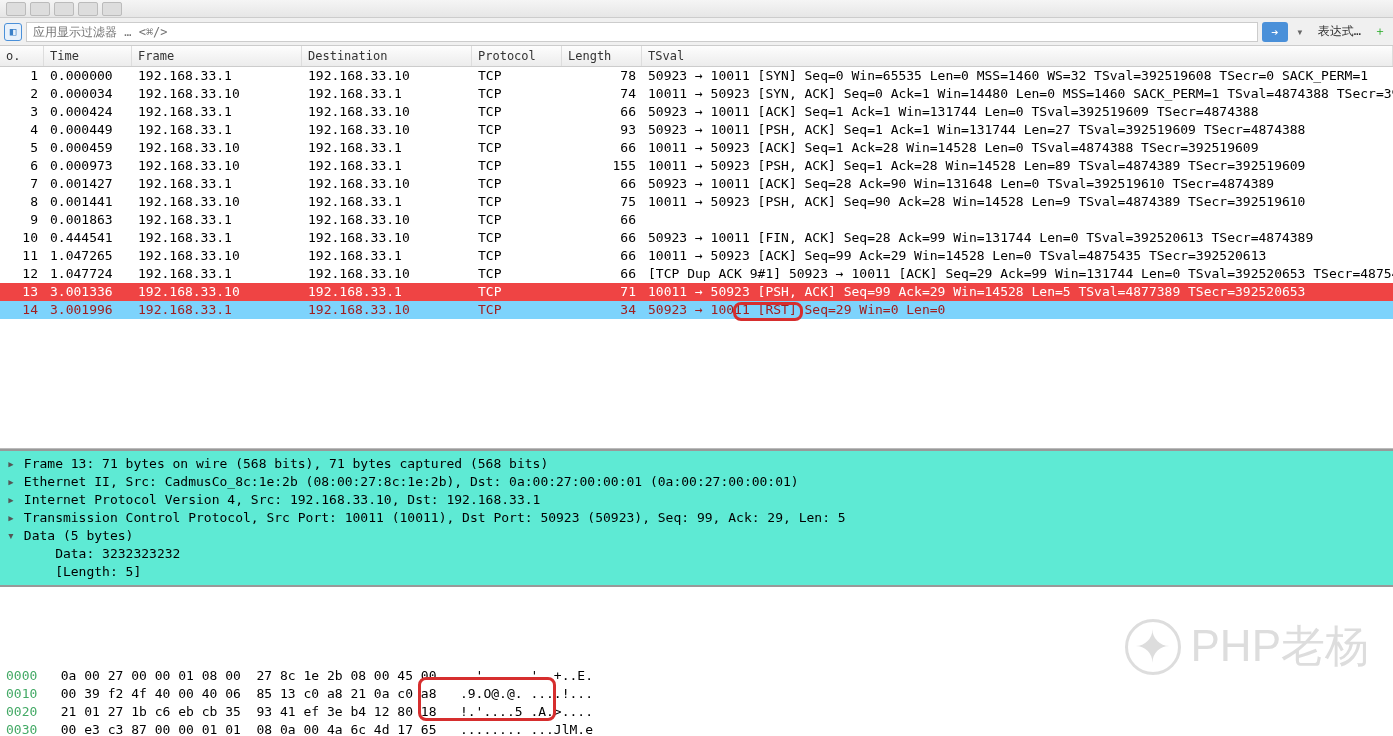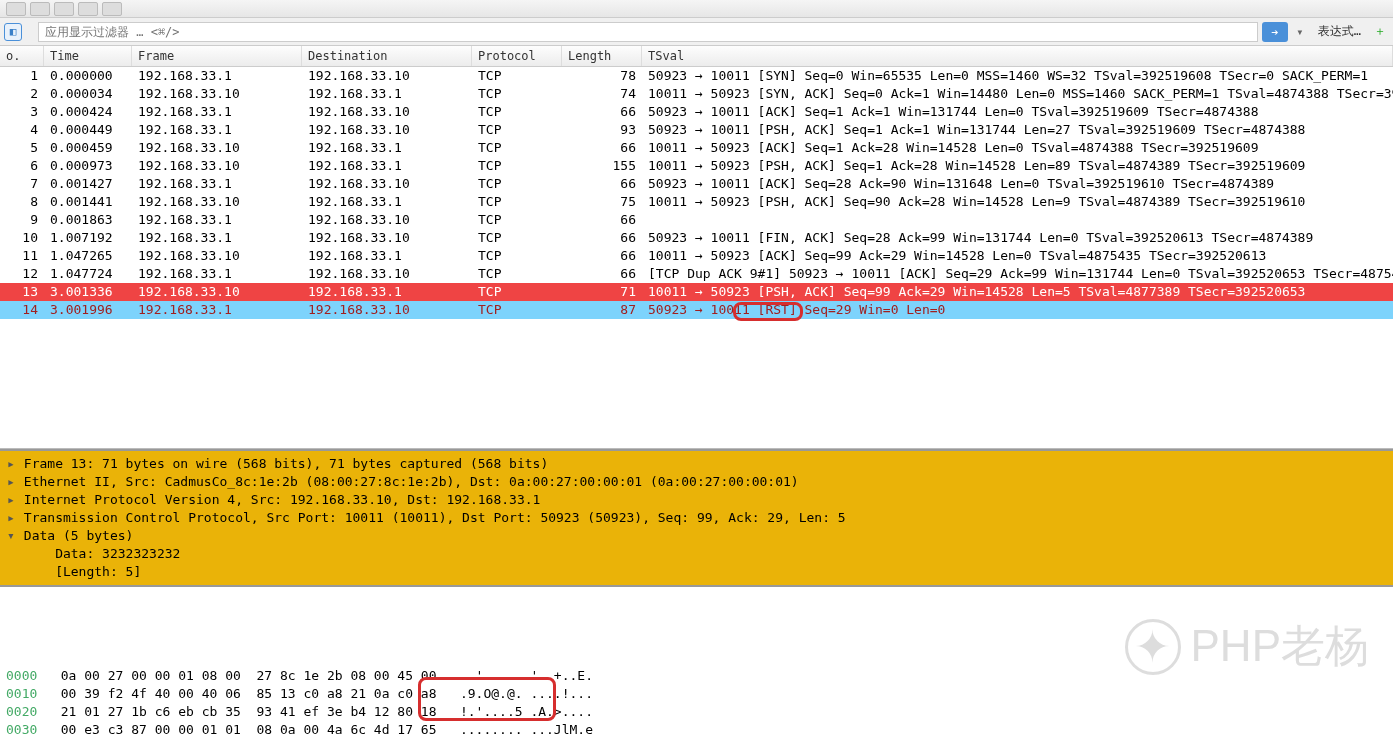--- a/index.html
+++ b/index.html
@@ -44,21 +44,20 @@
   }
   .filter-input {
     flex: 1;
     height: 20px;
     border: 1px solid #ccc;
     background: #fff;
     padding: 0 6px;
     font-family: inherit;
     font-size: 12px;
     color: #8b5cf6;
-    margin-left: 12px;
   }
   .filter-go {
     width: 26px; height: 20px;
     background: #4a90d9;
     border-radius: 3px;
     display:flex;align-items:center;justify-content:center;
     color:#fff;font-size:12px;
   }
   .filter-dd {
     width: 16px;height:20px;
@@ -116,21 +115,21 @@
   }
   .highlight-box {
     position: absolute;
     border: 3px solid #d62e2e;
     border-radius: 8px;
     pointer-events: none;
   }
   .packet-area { position: relative; background:#fff; }
   .spacer { height: 130px; background:#fff; border-bottom:1px solid #bbb; }
   .detail-pane {
-    background: #eab308;
+    background: #5eead4;
     border-top: 2px solid #999;
     border-bottom: 2px solid #999;
     font-family: Menlo, Consolas, monospace;
     font-size: 13px;
     padding: 4px 6px;
     line-height: 18px;
   }
   .detail-line { white-space: pre; }
   .detail-line .arrow { display:inline-block; width:10px; text-align:center; color:#555;}
   .hex-pane {
@@ -265,21 +264,21 @@
       <div class="packet-row">
         <div class="col num">9</div>
         <div class="col">0.001863</div>
         <div class="col">192.168.33.1</div>
         <div class="col">192.168.33.10</div>
         <div class="col">TCP</div>
         <div class="col len">66</div>
       </div>
       <div class="packet-row">
         <div class="col num">10</div>
-        <div class="col">1.007192</div>
+        <div class="col">0.444541</div>
         <div class="col">192.168.33.1</div>
         <div class="col">192.168.33.10</div>
         <div class="col">TCP</div>
         <div class="col len">66</div>
         <div class="col">50923 → 10011 [FIN, ACK] Seq=28 Ack=99 Win=131744 Len=0 TSval=392520613 TSecr=4874389</div>
       </div>
       <div class="packet-row">
         <div class="col num">11</div>
         <div class="col">1.047265</div>
         <div class="col">192.168.33.10</div>
@@ -305,21 +304,21 @@
         <div class="col">TCP</div>
         <div class="col len">71</div>
         <div class="col">10011 → 50923 [PSH, ACK] Seq=99 Ack=29 Win=14528 Len=5 TSval=4877389 TSecr=392520653</div>
       </div>
       <div class="packet-row rst">
         <div class="col num">14</div>
         <div class="col">3.001996</div>
         <div class="col">192.168.33.1</div>
         <div class="col">192.168.33.10</div>
         <div class="col">TCP</div>
-        <div class="col len">87</div>
+        <div class="col len">34</div>
         <div class="col">50923 → 10011 [RST] Seq=29 Win=0 Len=0</div>
       </div>
     </div>
   <div class="highlight-box" id="hb1" style="left: 733px; top: 235px; width: 70px; height: 19px;"></div>
   <div class="spacer"></div>
 </div>
 
 <div class="detail-pane" id="detail-pane">
     <div class="detail-line"><span class="arrow">▸</span> Frame 13: 71 bytes on wire (568 bits), 71 bytes captured (568 bits)</div>
     <div class="detail-line"><span class="arrow">▸</span> Ethernet II, Src: CadmusCo_8c:1e:2b (08:00:27:8c:1e:2b), Dst: 0a:00:27:00:00:01 (0a:00:27:00:00:01)</div>

